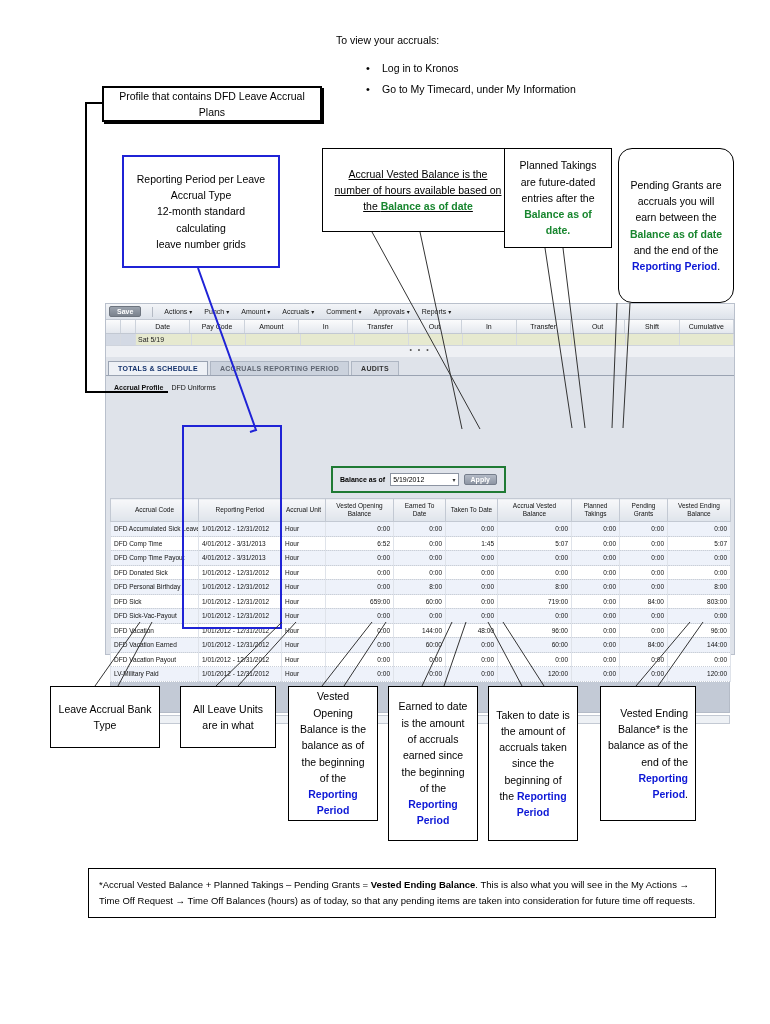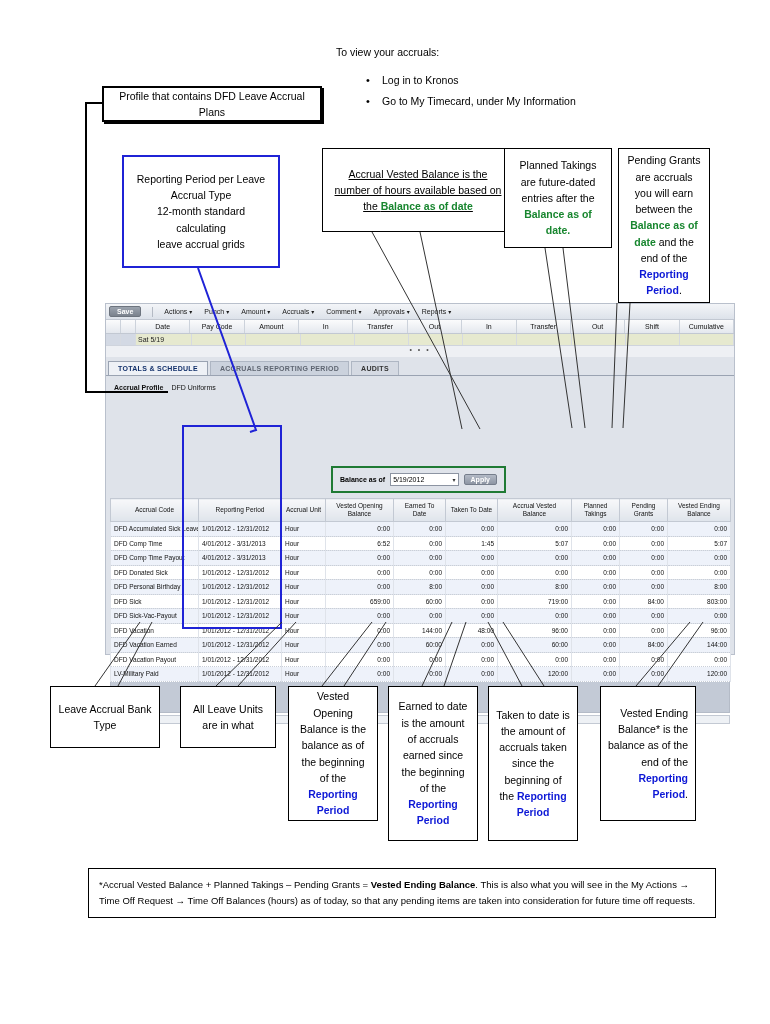--- a/index.html
+++ b/index.html
@@ -29,21 +29,21 @@
   .callout.heavy{border:2.5px solid #000;box-shadow:2px 2px 0 #000;}
   .callout.blue{border:2px solid #1f23d6;}
   .callout .g{color:#18862f;font-weight:bold;}
   .callout .b{color:#0d18d6;font-weight:bold;}
 
   
   .lines{position:absolute;left:0;top:0;width:770px;height:1024px;z-index:5;pointer-events:none;}
 
   
   .instructions{position:absolute;left:336px;top:34px;width:400px;font-size:10.5px;z-index:6;}
-  .instructions .head{margin:12px 0 7px 0;}
+  .instructions .head{margin:0 0 7px 0;}
   .instructions ul{margin:16px;padding:0 0 0 30px;list-style:none;}
   .instructions li{margin:0 0 7px 0;position:relative;line-height:1.3;}
   .instructions li:before{content:"\2022";position:absolute;left:-16px;top:-1px;font-size:11px;}
 
   
   .app{
     position:absolute;left:105px;top:303px;width:630px;height:352px;
     background:#dfe3ea;
     border:1px solid #b9c0cc;
     box-sizing:border-box;
@@ -195,36 +195,36 @@
   </div>
 
   <div class="callout heavy" style="left:102px;top:86px;width:220px;height:36px;text-align:center;">
     <span>Profile that contains DFD Leave Accrual Plans</span>
   </div>
 
   <div class="callout blue" style="left:122px;top:155px;width:158px;height:113px;flex-direction:column;">
     <span>Reporting Period per Leave</span>
     <span>Accrual Type</span>
     <span>12-month standard calculating</span>
-    <span>leave accrual grids</span>
+    <span>leave number grids</span>
   </div>
 
   <div class="callout" style="left:322px;top:148px;width:192px;height:84px;text-decoration:underline;">
     <span>
       <span>Accrual Vested Balance is the number of hours available based on the </span><span class="g">Balance as of date</span>
     </span>
   </div>
 
   <div class="callout" style="left:504px;top:148px;width:108px;height:100px;">
     <span>
       <span>Planned Takings are future-dated entries after the </span><span class="g">Balance as of date.</span>
     </span>
   </div>
 
-  <div class="callout" style="left:618px;top:148px;width:92px;height:155px;">
+  <div class="callout" style="left:618px;top:148px;width:116px;height:155px;border-radius:14px;">
     <span>
       <span>Pending Grants are accruals you will earn between the </span><span class="g">Balance as of date</span><span> and the end of the </span><span class="b">Reporting Period</span><span>.</span>
     </span>
   </div>
 
   <div class="app">
 
     <div class="toolbar">
       <span class="btn-save">Save</span>
       <span class="tb-sep"></span>

